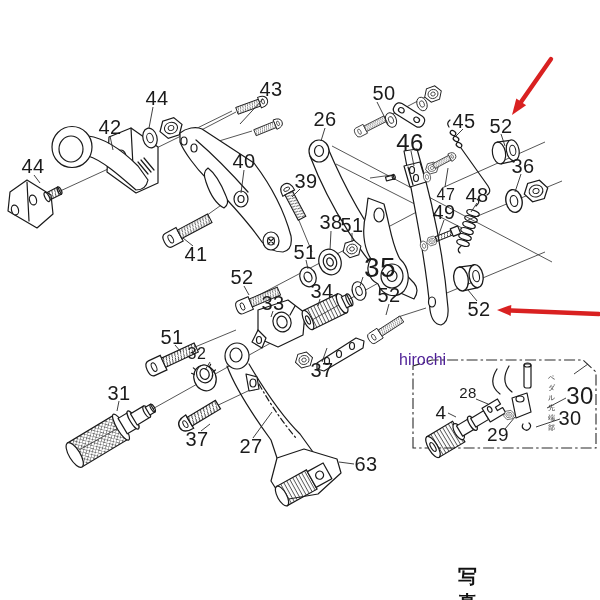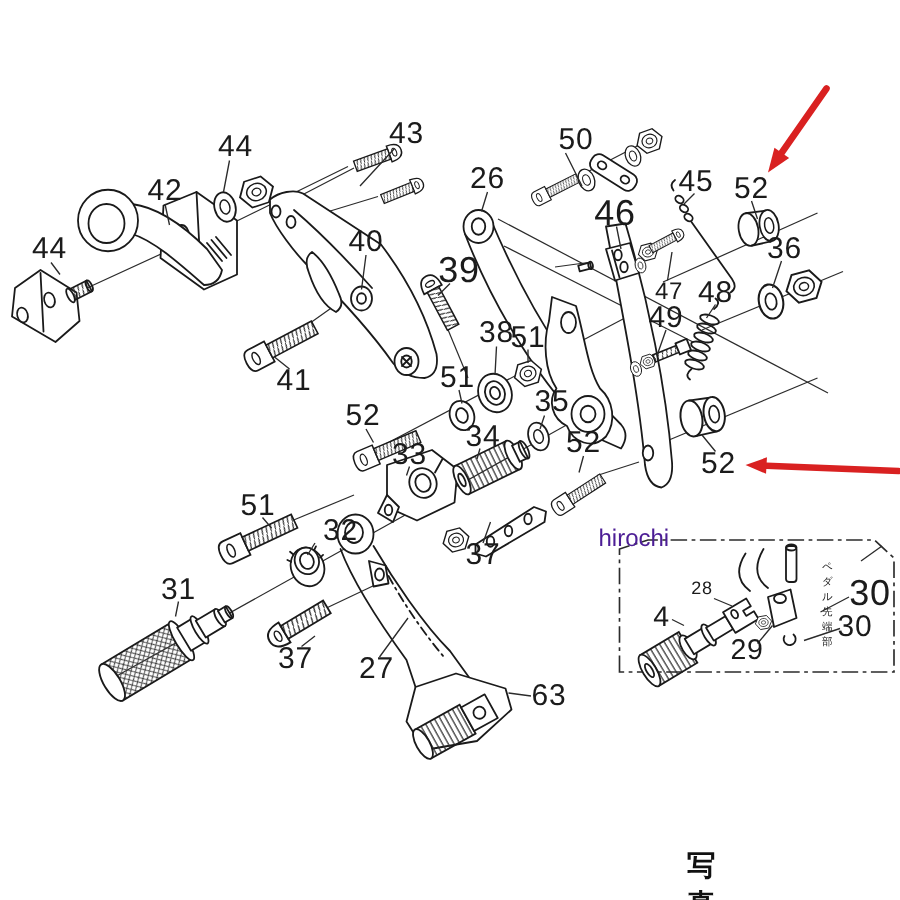--- a/index.html
+++ b/index.html
@@ -337,42 +337,42 @@
       <div class="plabel" style="left: 271px; top: 89px; font-size: 20px;">43</div>
       <div class="plabel" style="left: 110px; top: 127px; font-size: 20px;">42</div>
       <div class="plabel" style="left: 33px; top: 166px; font-size: 20px;">44</div>
       <div class="plabel" style="left: 384px; top: 93px; font-size: 20px;">50</div>
       <div class="plabel" style="left: 325px; top: 119px; font-size: 20px;">26</div>
       <div class="plabel" style="left: 464px; top: 121px; font-size: 20px;">45</div>
       <div class="plabel" style="left: 501px; top: 126px; font-size: 20px;">52</div>
       <div class="plabel" style="left: 410px; top: 143px; font-size: 24px;">46</div>
       <div class="plabel" style="left: 523px; top: 166px; font-size: 20px;">36</div>
       <div class="plabel" style="left: 244px; top: 161px; font-size: 20px;">40</div>
-      <div class="plabel" style="left: 306px; top: 181px; font-size: 24px;">39</div>
+      <div class="plabel" style="left: 306px; top: 181px; font-size: 20px;">39</div>
       <div class="plabel" style="left: 446px; top: 195px; font-size: 16px;">47</div>
       <div class="plabel" style="left: 477px; top: 195px; font-size: 20px;">48</div>
       <div class="plabel" style="left: 444px; top: 212px; font-size: 20px;">49</div>
       <div class="plabel" style="left: 331px; top: 222px; font-size: 20px;">38</div>
       <div class="plabel" style="left: 352px; top: 225px; font-size: 20px;">51</div>
       <div class="plabel" style="left: 196px; top: 254px; font-size: 20px;">41</div>
       <div class="plabel" style="left: 305px; top: 252px; font-size: 20px;">51</div>
-      <div class="plabel" style="left: 368px; top: 268px; font-size: 20px; text-align: center;">35</div>
+      <div class="plabel" style="left: 380px; top: 268px; font-size: 28px; text-align: center;">35</div>
       <div class="plabel" style="left: 242px; top: 277px; font-size: 20px;">52</div>
       <div class="plabel" style="left: 322px; top: 291px; font-size: 20px;">34</div>
       <div class="plabel" style="left: 273px; top: 303px; font-size: 20px;">33</div>
       <div class="plabel" style="left: 389px; top: 295px; font-size: 20px;">52</div>
       <div class="plabel" style="left: 172px; top: 337px; font-size: 20px;">51</div>
-      <div class="plabel" style="left: 227px; top: 354px; font-size: 20px;">32</div>
+      <div class="plabel" style="left: 197px; top: 354px; font-size: 16px;">32</div>
       <div class="plabel" style="left: 322px; top: 370px; font-size: 20px;">37</div>
       <div class="plabel" style="left: 119px; top: 393px; font-size: 20px; text-align: right;">31</div>
       <div class="plabel" style="left: 197px; top: 439px; font-size: 20px;">37</div>
       <div class="plabel" style="left: 251px; top: 446px; font-size: 20px;">27</div>
       <div class="plabel" style="left: 479px; top: 309px; font-size: 20px;">52</div>
       <div class="plabel" style="left: 366px; top: 464px; font-size: 20px;">63</div>
-      <div class="plabel" style="left: 468px; top: 392px; font-size: 12px;">28</div>
+      <div class="plabel" style="left: 468px; top: 392px; font-size: 15px;">28</div>
       <div class="plabel" style="left: 441px; top: 412px; font-size: 19px;">4</div>
       <div class="plabel" style="left: 498px; top: 434px; font-size: 19px;">29</div>
       <div class="plabel" style="left: 580px; top: 396px; font-size: 24px;">30</div>
       <div class="plabel" style="left: 570px; top: 418px; font-size: 20px;">30</div>
     </div>
 
 <div class="watermark">hirochi</div>
 <div class="inset-caption">ペダル先端部</div>
 <div class="footer-note">写真は参考です</div>
 </div>

